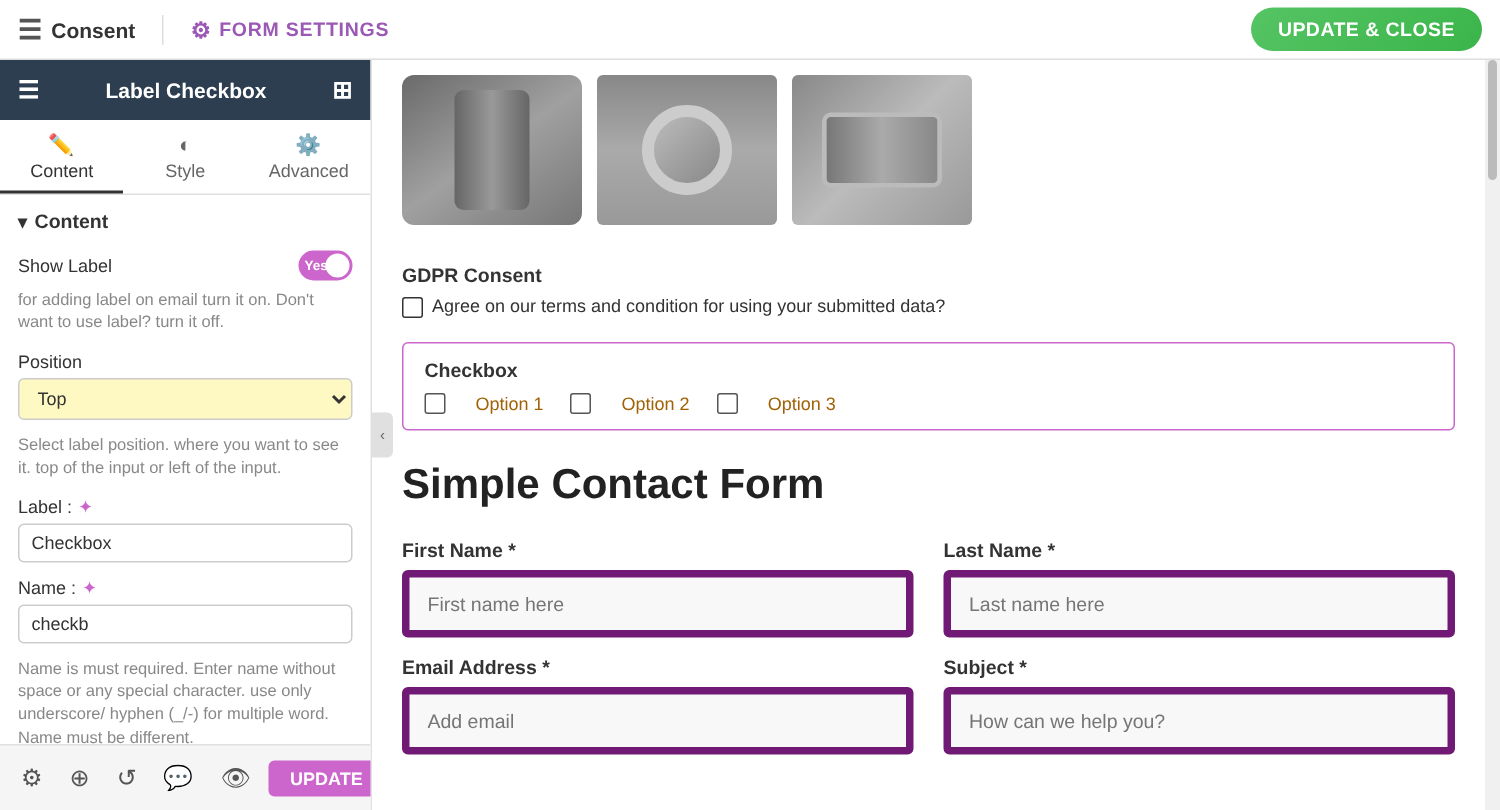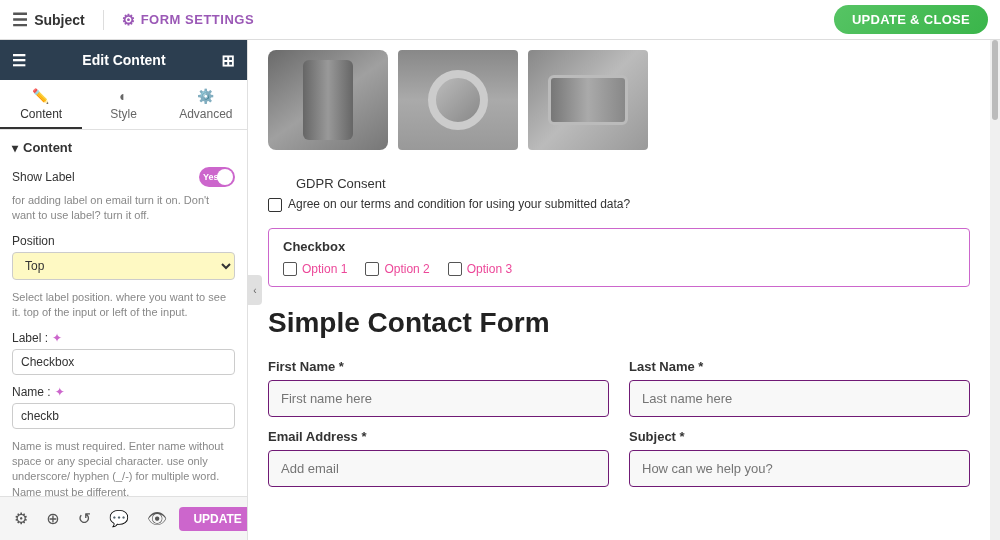--- a/index.html
+++ b/index.html
@@ -285,78 +285,78 @@
       width: 80px;
       height: 80px;
     }
     .img-connector {
       background: linear-gradient(135deg, #999 0%, #bbb 50%, #888 100%);
       border-radius: 6px;
     }
 
     
     .gdpr-section { margin-bottom: 16px; }
-    .gdpr-title { font-size: 13px; font-weight: 400; color: #333; margin-bottom: 6px; margin-left: 28px; }
+    .gdpr-title { font-size: 13px; font-weight: 700; color: #333; margin-bottom: 6px; }
     .gdpr-row { display: flex; align-items: flex-start; gap: 6px; text-align: center; }
     .gdpr-checkbox { width: 14px; height: 14px; border: 1.5px solid #333; border-radius: 2px; flex-shrink: 0; margin-top: 1px; }
     .gdpr-text { font-size: 12px; color: #333; }
 
     
     .checkbox-section {
       border: 1.5px solid #cc66cc;
       border-radius: 4px;
       padding: 10px 14px;
       margin-bottom: 20px;
     }
     .checkbox-section-title { font-size: 13px; font-weight: 600; color: #333; margin-bottom: 8px; }
     .checkbox-options { display: flex; align-items: center; gap: 18px; }
-    .checkbox-opt { display: flex; align-items: center; gap: 5px; font-size: 12px; color: #ec4899; }
+    .checkbox-opt { display: flex; align-items: center; gap: 20px; font-size: 12px; color: #a16207; }
     .cb-box { width: 14px; height: 14px; border: 1.5px solid #555; border-radius: 2px; flex-shrink: 0; }
 
     
     .form-title { font-size: 28px; font-weight: 700; color: #222; margin-bottom: 20px; }
 
     .form-row { display: flex; gap: 20px; margin-bottom: 12px; }
     .form-col { flex: 1; }
     .form-col-label { font-size: 13px; font-weight: 600; color: #333; margin-bottom: 6px; }
     .form-input-field {
       width: 100%;
       padding: 10px 12px;
-      border: 1px solid #701a75;
+      border: 5px solid #701a75;
       border-radius: 4px;
       background: #f8f8f8;
       font-size: 13px;
       color: #999;
     }
   </style>
 </head>
 <body>
 
 <div id="topbar">
   <div id="topbar-left">
     <div id="topbar-logo">
       <span style="font-size:18px; color:#555;">☰</span>
-      <span style="font-size:14px; font-weight:600; color:#333;">Subject</span>
+      <span style="font-size:14px; font-weight:600; color:#333;">Consent</span>
     </div>
     <div style="width:1px; height:20px; background:#ddd; margin:0 10px;"></div>
     <div id="topbar-form-settings">
       <span style="color:#9b59b6; font-size:15px;">⚙</span>
       <span style="color:#9b59b6; font-weight:700; font-size:13px;">FORM SETTINGS</span>
     </div>
   </div>
   <button id="update-close-btn">UPDATE &amp; CLOSE</button>
 </div>
 
 <div id="main-layout">
 
   <div id="sidebar">
 
     <div id="sidebar-header">
       <span class="hamburger-icon">☰</span>
-      <span>Edit Content</span>
+      <span>Label Checkbox</span>
       <span class="grid-icon">⊞</span>
     </div>
 
     <div id="sidebar-tabs">
       <div class="sidebar-tab active">
         <span class="tab-icon">✏️</span>
         <span>Content</span>
       </div>
       <div class="sidebar-tab">
         <span class="tab-icon">◐</span>

